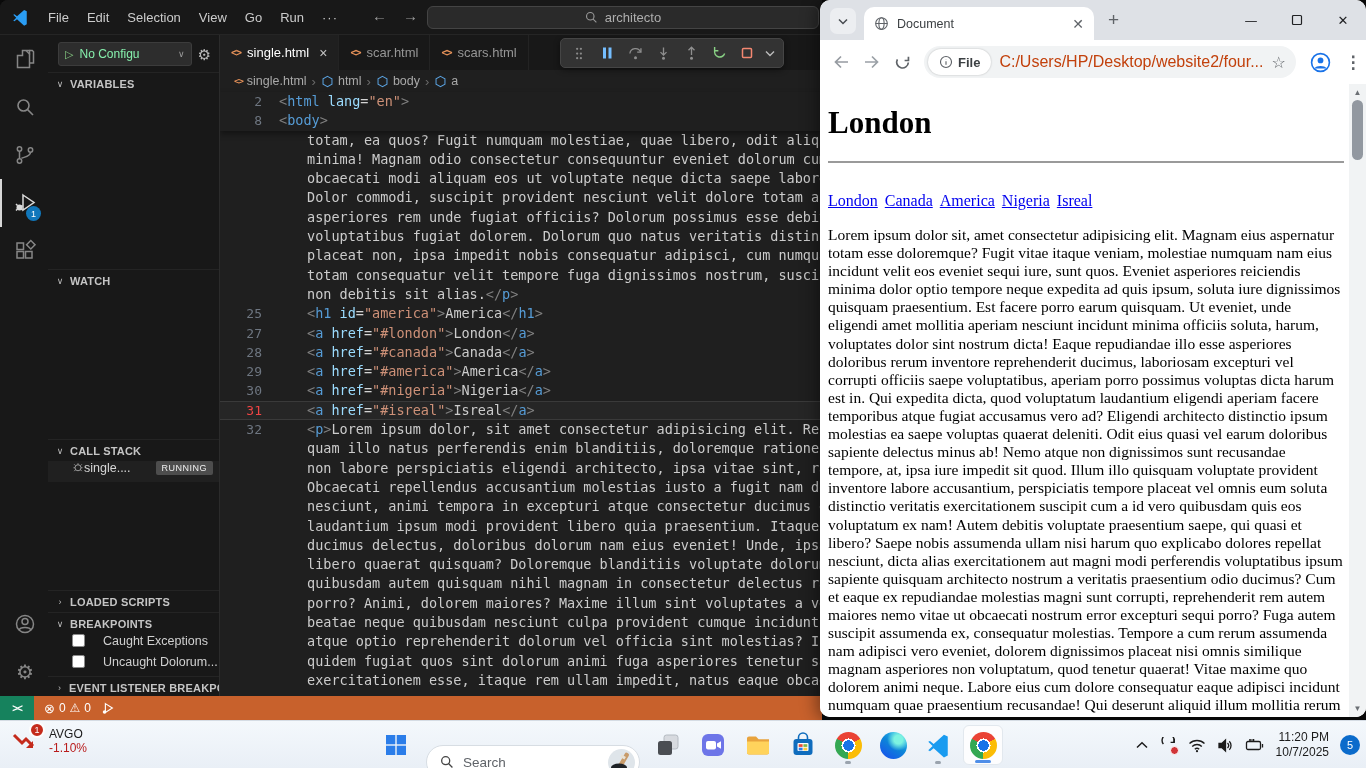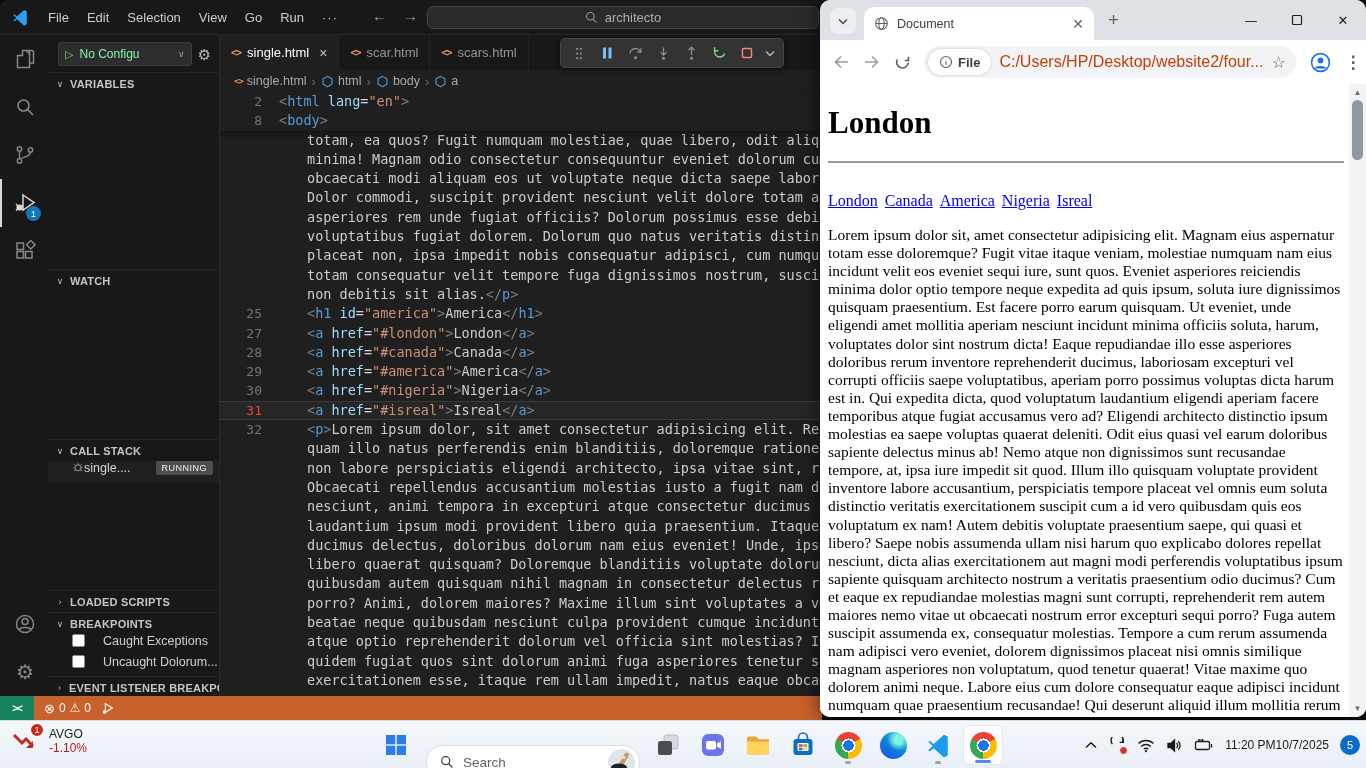--- a/index.html
+++ b/index.html
@@ -120,21 +120,21 @@
   .puck{width:27px;height:27px;border-radius:50%;background:#dfe5ea;overflow:hidden;display:flex;align-items:center;justify-content:center}
   .ticons{position:absolute;left:648px;top:4px;display:flex;gap:5px}
   .ticon{width:40px;height:40px;border-radius:6px;display:flex;align-items:center;justify-content:center;position:relative}
   .ticon.active-app{background:#fdfdfe;border:1px solid #e2e8ee}
   .run-dash{position:absolute;bottom:1px;left:50%;transform:translateX(-50%);width:6px;height:3px;border-radius:2px;background:#9aa3ad}
   .run-dash.wide{width:16px;background:#4f8ee8}
   .ic-circle{width:27px;height:27px;border-radius:50%}
   .ic-chrome{background:radial-gradient(circle,#1a73e8 0 27%,#fff 27% 37%,rgba(0,0,0,0) 37%),conic-gradient(from 60deg,#fbbc05 0 120deg,#34a853 0 240deg,#ea4335 0 360deg)}
   .ic-edge{background:radial-gradient(circle at 68% 28%,#7df3e1 0 16%,rgba(0,0,0,0) 42%),linear-gradient(215deg,#40ccf1 0%,#0c86d8 48%,#1b4aef 100%)}
   .tray{position:absolute;right:6px;top:0;height:48px;display:flex;align-items:center;gap:11px}
-  .clock{display:flex;flex-direction:row;align-items:flex-end;font-size:12px;line-height:15px;color:#1b1b1b}
+  .clock{display:flex;flex-direction:column;align-items:flex-end;font-size:12px;line-height:15px;color:#1b1b1b}
   .notif{width:20px;height:20px;border-radius:50%;background:#0b6bcb;color:#fff;font-size:11px;display:flex;align-items:center;justify-content:center}
   svg{display:block}
 </style>
 </head>
 <body>
 
 <div id="stage">
 
   <div id="vscode">
     <div class="titlebar">

